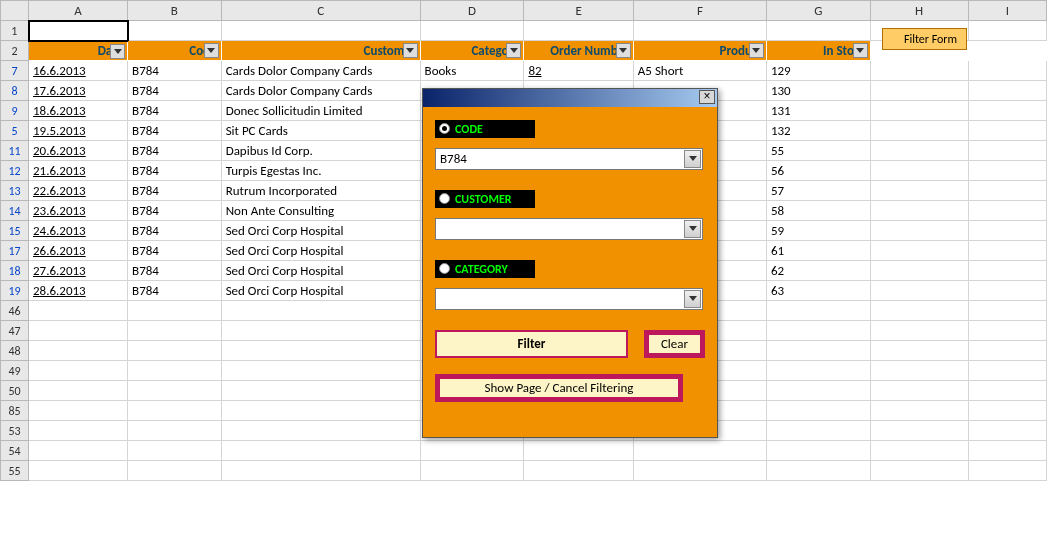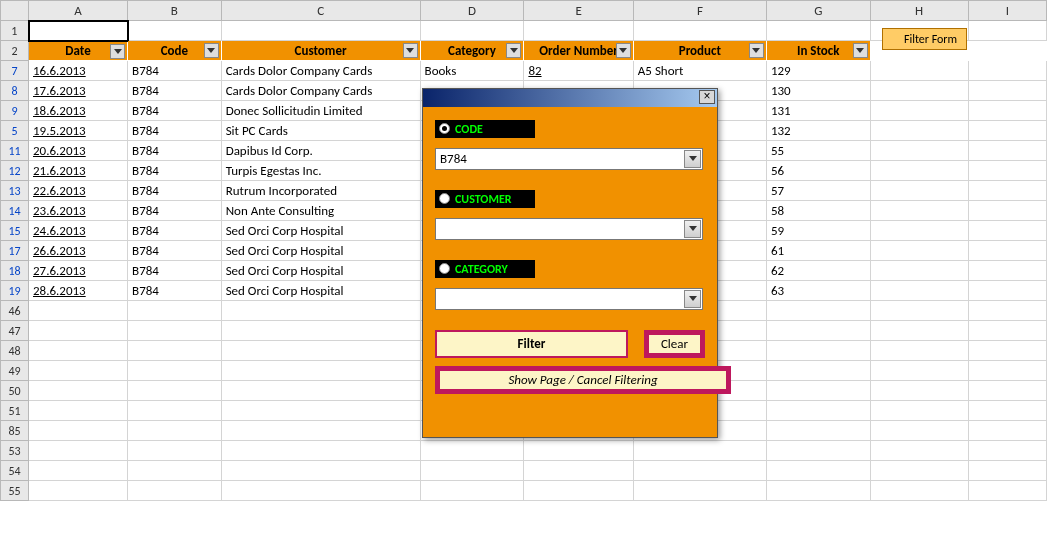--- a/index.html
+++ b/index.html
@@ -47,23 +47,23 @@
     .col-B { width: 95px; }
     .col-C { width: 200px; }
     .col-D { width: 105px; }
     .col-E { width: 110px; }
     .col-F { width: 135px; }
     .col-G { width: 105px; }
     .col-H { width: 100px; }
     .col-I { width: 80px; }
     .headerrow td {
       background: #f19100;
-      color: #000000;
+      color: #0c4a6e;
       font-weight: bold;
-      text-align: center;
+      text-align: right;
       position: relative;
       border: 1px solid #fff;
     }
     .headerrow .dropdown-arrow {
       position: absolute;
       right: 2px;
       top: 2px;
       width: 15px;
       height: 15px;
       background: #dedede;
@@ -201,23 +201,22 @@
       height: 28px;
       display: flex;
       align-items: center;
       justify-content: center;
       font-size: 13px;
       cursor: pointer;
     }
     .btn-filter { flex: 1; font-weight: bold; border-width: 2px; }
     .btn-clear { width: 61px; }
     .btn-wide {
-      margin-top: 8px;
-      width: 296px;
-      font-style: italic;
+      margin-top: 16px;
+      width: 248px;
     }
   </style>
 </head>
 <body>
 
 <table class="sheet">
   <colgroup>
     <col style="width:28px">
     <col class="col-A">
       <col class="col-B">
@@ -466,32 +465,20 @@
         <td></td>
         <td></td>
         <td></td>
         <td></td>
         <td></td>
         <td></td>
         <td></td>
         <td></td>
       </tr>
       <tr>
-        <td class="rowhead">51</td>
-        <td></td>
-        <td></td>
-        <td></td>
-        <td></td>
-        <td></td>
-        <td></td>
-        <td></td>
-        <td></td>
-        <td></td>
-      </tr>
-      <tr>
         <td class="rowhead">85</td>
         <td></td>
         <td></td>
         <td></td>
         <td></td>
         <td></td>
         <td></td>
         <td></td>
         <td></td>
         <td></td>

